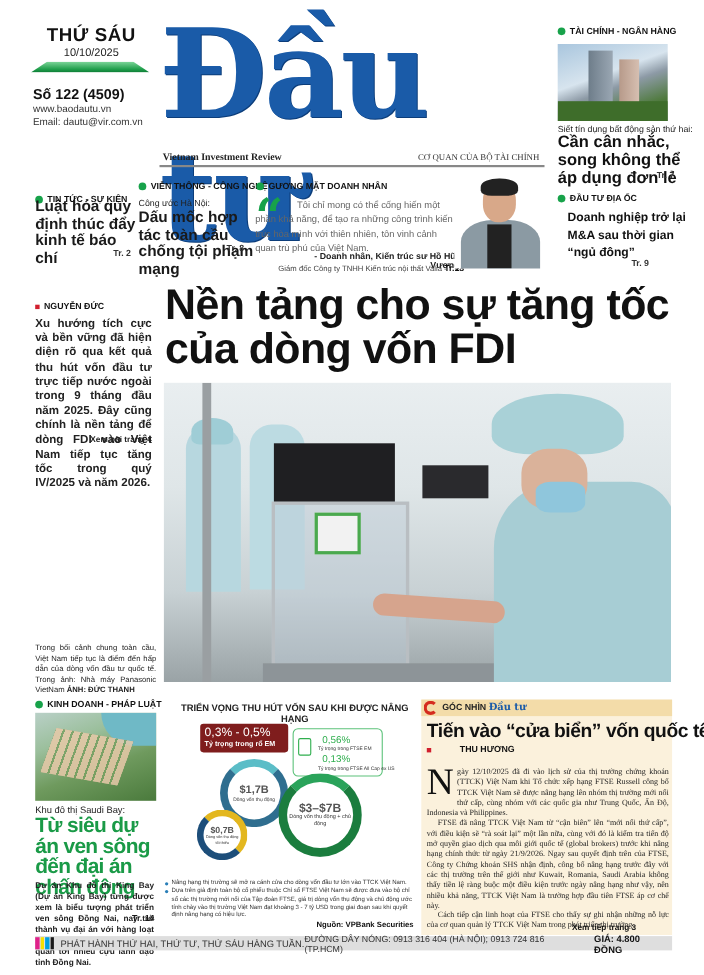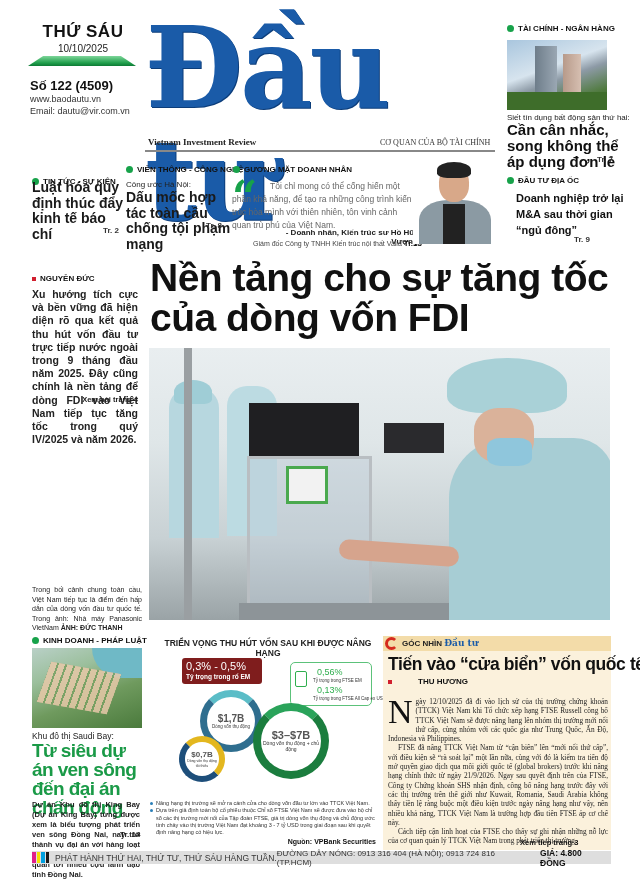--- a/index.html
+++ b/index.html
@@ -89,21 +89,21 @@
   #biz-kicker { left: 32px; top: 731px; font-size: 8.5px; color: #222; }
   #biz-title { left: 32px; top: 741px; width: 115px; font-size: 19px; font-weight: 700; line-height: 19px; color: #1a9a47; letter-spacing: -0.6px; }
   #biz-sapo { left: 32px; top: 800px; width: 108px; font-size: 7.5px; font-weight: 700; line-height: 10px; color: #222; text-align: justify; }
   #biz-tr { left: 120px; top: 830px; font-size: 8px; font-weight: 700; }
 
   
   #info-title { left: 158px; top: 638px; width: 220px; font-size: 8.5px; font-weight: 700; color: #222; text-align: center; }
   #info-em { left: 182px; top: 658px; width: 80px; height: 26px; background: #7f1d1d; color: #fff; border-radius: 3px; padding: 2px 4px; }
   #info-em .big { font-size: 11px; line-height: 12px; }
   #info-em .small { font-size: 6.5px; font-weight: 700; line-height: 9px; }
-  #info-ftse { left: 266px; top: 662px; width: 82px; height: 44px; border: 1.5px solid #5cc27a; border-radius: 5px; background: #fff; margin-left: 24px; }
+  #info-ftse { left: 266px; top: 662px; width: 82px; height: 44px; border: 1.5px solid #5cc27a; border-radius: 5px; background: #fff; }
   #info-ftse .hand { position: absolute; left: 4px; top: 8px; width: 12px; height: 16px; border: 1.5px solid #2fae4e; border-radius: 2px; }
   #info-ftse .v1, #info-ftse .v2 { position: absolute; left: 26px; font-size: 9px; color: #2fae4e; }
   #info-ftse .l1, #info-ftse .l2 { position: absolute; left: 22px; font-size: 4.5px; color: #333; white-space: nowrap; }
   #info-ftse .v1 { top: 4px; } #info-ftse .l1 { top: 15px; }
   #info-ftse .v2 { top: 22px; } #info-ftse .l2 { top: 33px; }
   .ring { position: absolute; border-radius: 50%; display: flex; flex-direction: column; align-items: center; justify-content: center; background: #fff; text-align: center; }
   #ring-passive { left: 200px; top: 690px; width: 62px; height: 62px; border: 7px solid #2f6e8f; border-top-color: #5bbdc7; }
   #ring-min { left: 179px; top: 736px; width: 46px; height: 46px; border: 6px solid #1d4e7a; border-top-color: #e3b71f; border-right-color: #e3b71f; }
   #ring-total { left: 253px; top: 703px; width: 76px; height: 76px; border: 8px solid #1b7d3e; border-top-color: #2aa35a; }
   .ring .amt { font-weight: 700; color: #555; }

